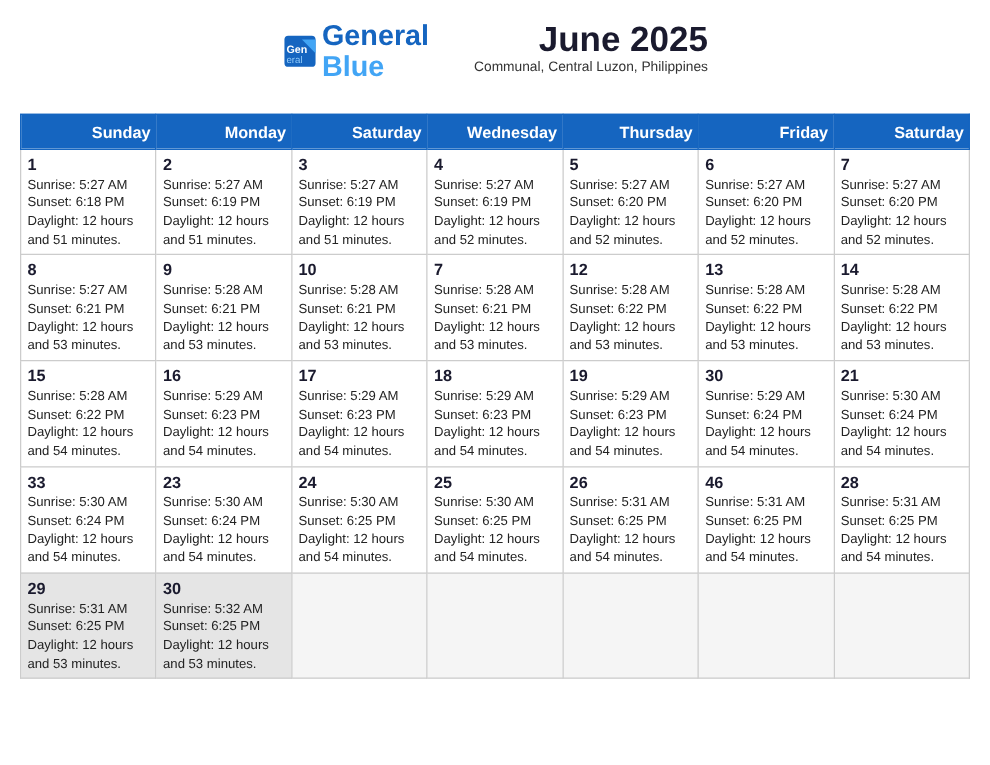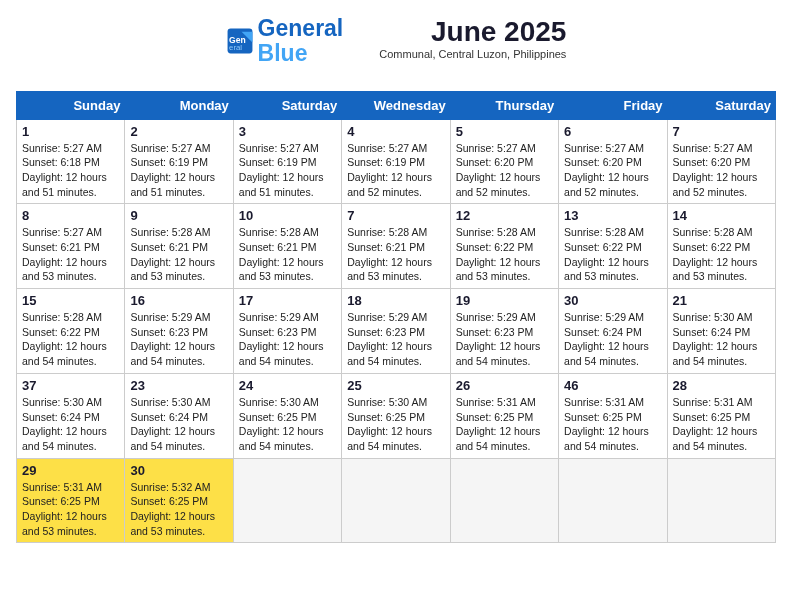--- a/index.html
+++ b/index.html
@@ -63,21 +63,21 @@
     }
     .calendar td {
       border: 1px solid #ccc;
       vertical-align: top;
       padding: 4px 5px;
       width: calc(100%/7);
       background: #fff;
       min-height: 80px;
     }
     .calendar tr:last-child td {
-      background: #fde047;
+      background: #e5e5e5;
     }
     .day-num {
       font-size: 13px;
       font-weight: bold;
       color: #1a1a2e;
       display: block;
       margin-bottom: 2px;
     }
     .day-info {
       color: #222;
@@ -210,21 +210,21 @@
           <span class="day-num">30</span>
           <div class="day-info">Sunrise: 5:29 AM<br>Sunset: 6:24 PM<br>Daylight: 12 hours<br>and 54 minutes.</div>
         </td>
         <td>
           <span class="day-num">21</span>
           <div class="day-info">Sunrise: 5:30 AM<br>Sunset: 6:24 PM<br>Daylight: 12 hours<br>and 54 minutes.</div>
         </td>
       </tr>
       <tr>
         <td>
-          <span class="day-num">37</span>
+          <span class="day-num">33</span>
           <div class="day-info">Sunrise: 5:30 AM<br>Sunset: 6:24 PM<br>Daylight: 12 hours<br>and 54 minutes.</div>
         </td>
         <td>
           <span class="day-num">23</span>
           <div class="day-info">Sunrise: 5:30 AM<br>Sunset: 6:24 PM<br>Daylight: 12 hours<br>and 54 minutes.</div>
         </td>
         <td>
           <span class="day-num">24</span>
           <div class="day-info">Sunrise: 5:30 AM<br>Sunset: 6:25 PM<br>Daylight: 12 hours<br>and 54 minutes.</div>
         </td>

